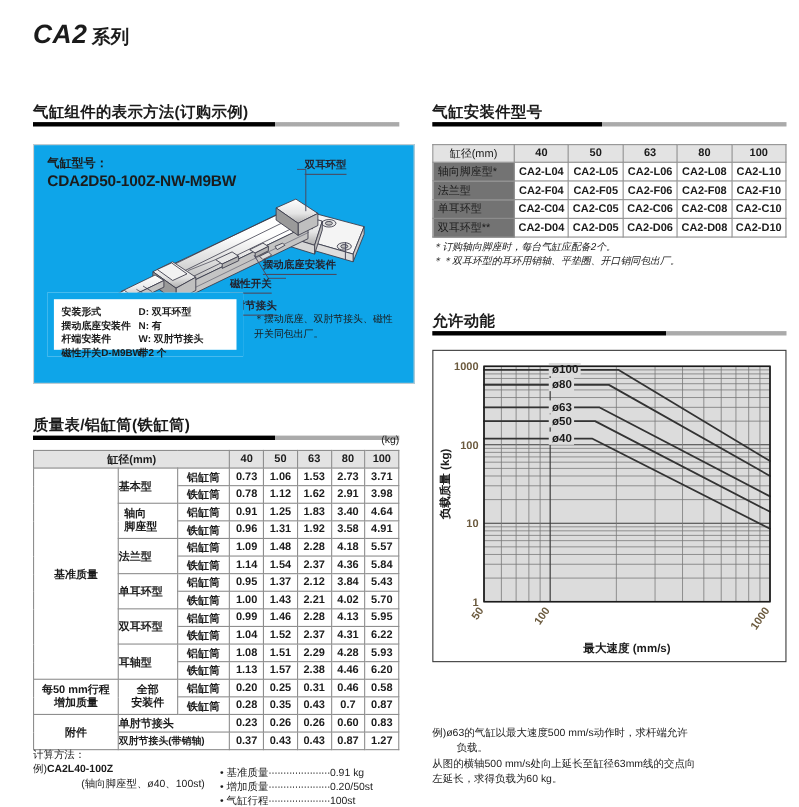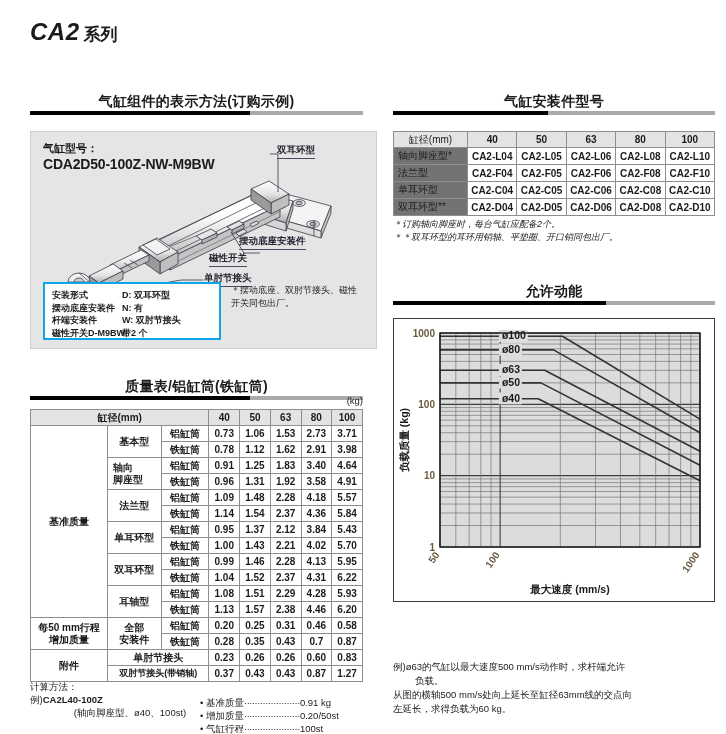--- a/index.html
+++ b/index.html
@@ -18,60 +18,60 @@
     position:absolute; left:30px; top:18px;
     font-size:24px; font-weight:bold; font-style:italic;
     letter-spacing:.5px;
   }
   #page-title .series {
     font-size:17px; font-style:normal; font-weight:bold;
     margin-left:4px; letter-spacing:0;
   }
 
   
-  .section-h { position:absolute;text-align:center; }
+  .section-h { position:absolute; }
   .section-h .txt {
     font-size:14px; font-weight:bold; line-height:1.15;
     white-space:nowrap; letter-spacing:.3px;
   }
   .section-h .rule {
     height:4px; margin-top:2px;
     background:linear-gradient(to right,#000 0,#000 66%,#aaaaaa 66%,#aaaaaa 100%);
   }
   .section-h.short .rule {
     background:linear-gradient(to right,#000 0,#000 48%,#aaaaaa 48%,#aaaaaa 100%);
   }
 
   
   #diagram-panel {
     position:absolute; left:30px; top:131px;
     width:347px; height:218px;
-    background:#e5e5e5;
+    background:#0ea5e9;
     border:1px solid #cfcfcf;
   }
   #model-label { position:absolute; left:12px; top:9px; font-size:11px; font-weight:bold; }
   #model-number {
     position:absolute; left:12px; top:24px;
     font-size:14px; font-weight:bold; letter-spacing:-.2px;
   }
 
   .callout {
     position:absolute; font-size:9.5px; font-weight:bold;
     white-space:nowrap; padding-bottom:1px;
     border-bottom:1px solid #4a4a60; color:#23232f;
   }
 
   
   #cyl-svg { position:absolute; left:0; top:0; width:333px; height:218px; }
 
   
   #legend-box {
-    position:absolute; left:12px; top:150px;
+    position:absolute; left:12px; top:134px;
     width:178px; height:58px;
-    background:#ffffff; border:2px solid #0ea5e9;
+    background:#ffffff; border:6px solid #0ea5e9;
     padding:5px 7px;
   }
   #legend-box .lrow {
     display:flex; font-size:9px; font-weight:bold; line-height:12.5px;
     white-space:nowrap;
   }
   #legend-box .lrow .k { width:70px; }
   #legend-box .lrow .v { flex:1; }
   #legend-note {
     position:absolute; left:200px; top:152px; width:126px;
@@ -85,21 +85,21 @@
   }
   table.grid { border-collapse:collapse; width:100%; }
   table.grid td, table.grid th {
     border:1px solid #8e8e8e;
     font-size:10px; font-weight:bold;
     padding:0; height:16px; text-align:center;
     background:#ffffff; color:#1b1b1b;
   }
   table.grid th { background:#e3e3e3; }
   td.lbl, th.lbl { background:#efefef; text-align:left; padding-left:5px; font-weight:bold; }
-  td.lbl.ctr { text-align:center; padding-left:0; }
+  td.lbl.ctr { text-align:left; padding-left:0; }
   td.sub { background:#ffffff; text-align:left; padding-left:5px;font-family:Liberation Serif, serif; }
   td.num { width:33px; }
 
   #mass-table-wrap { position:absolute; left:30px; top:409px; width:333px; }
 
   
   #calc { position:absolute; left:30px; top:680px; width:340px; font-size:9.5px; line-height:13px; }
   #calc .left { position:absolute; left:0; top:0; width:160px; }
   #calc .right { position:absolute; left:170px; top:16px; width:175px; }
   #calc .bold { font-weight:bold; }

